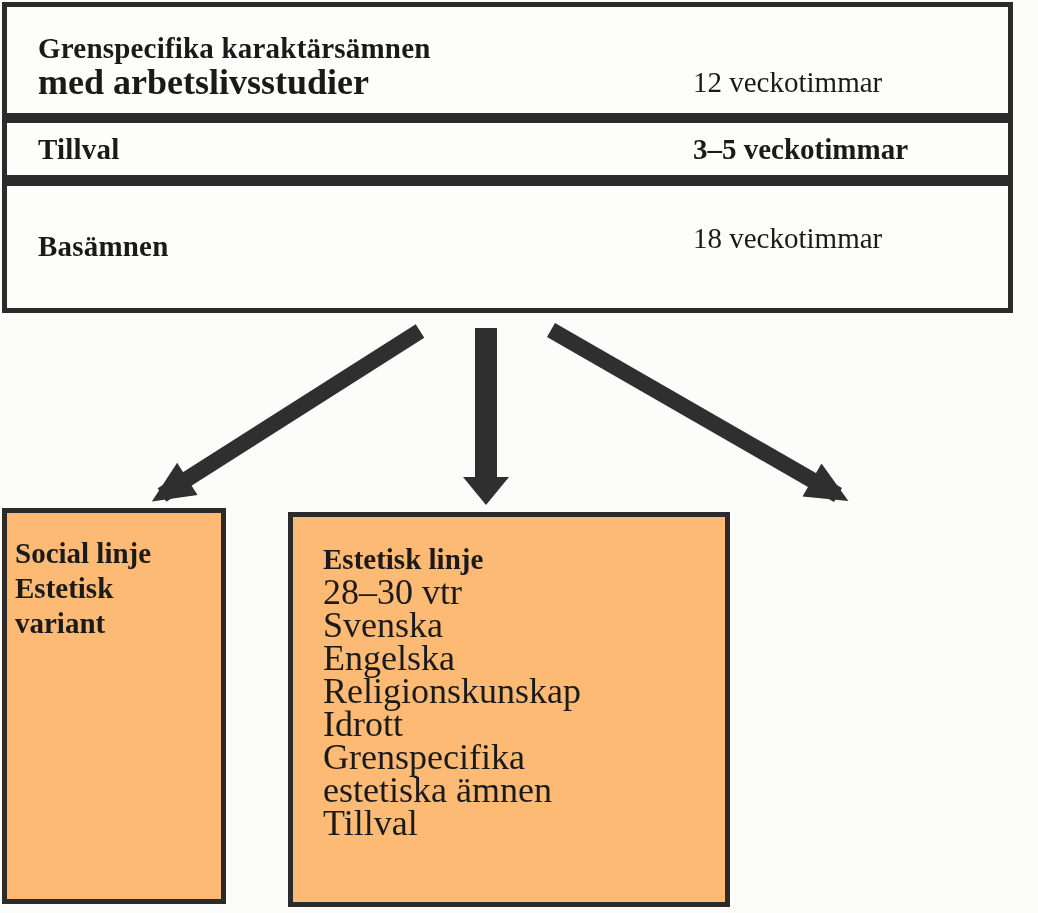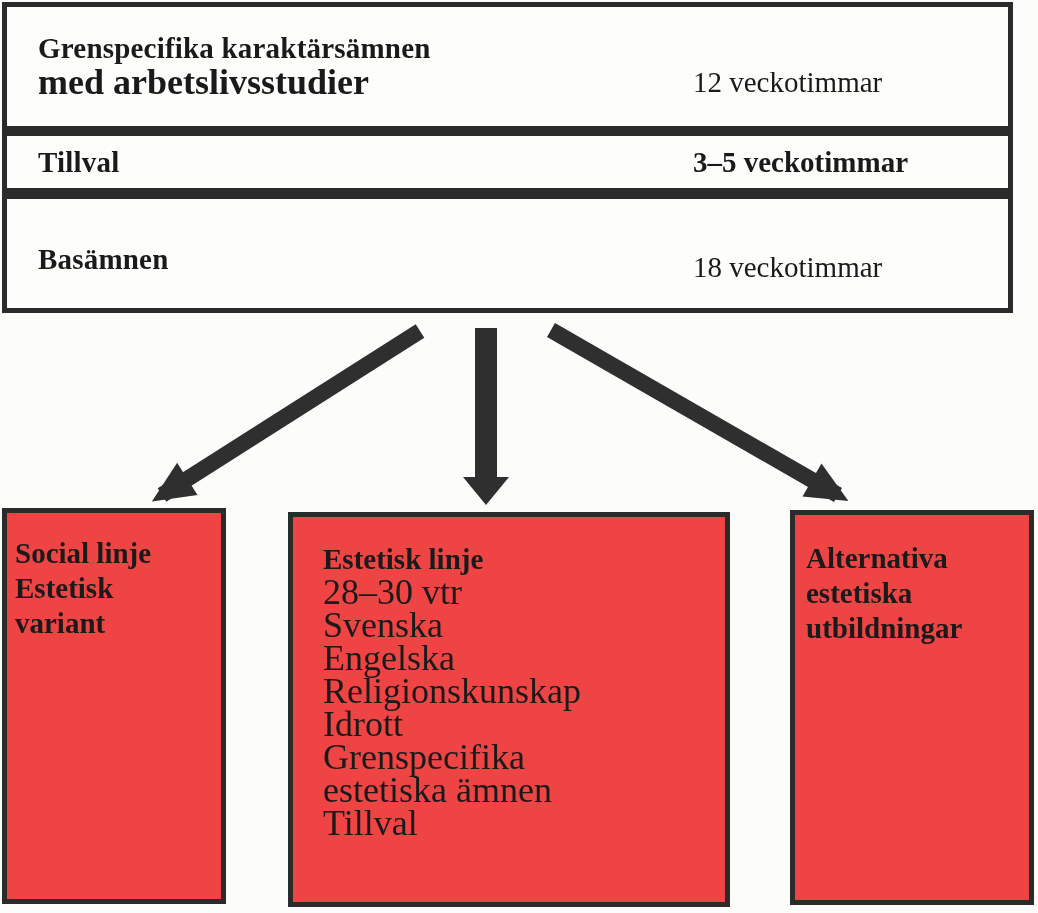--- a/index.html
+++ b/index.html
@@ -16,21 +16,21 @@
   
   .stack {
     position: absolute;
     left: 2px; top: 2px;
     width: 1011px; height: 311px;
     box-sizing: border-box;
     border: 5px solid #2b2b2b;
     background: #fdfdfb;
   }
   .srow { position: relative; box-sizing: border-box; }
-  .srow-1 { height: 129px; border-bottom: 10px solid #2b2b2b; }
+  .srow-1 { height: 116px; border-bottom: 10px solid #2b2b2b; }
   .srow-2 { height: 63px;  border-bottom: 11px solid #2b2b2b; }
   .srow-3 { height: 157px; }
   .srow .t1 {
     position: absolute; left: 31px;
     font-size: 29px; line-height: 32px; font-weight: bold;
     letter-spacing: 0.2px; white-space: nowrap;
   }
   .srow .t2 {
     position: absolute; left: 31px;
     font-size: 36px; line-height: 32px; font-weight: bold;
@@ -40,37 +40,37 @@
     position: absolute; left: 686px;
     font-size: 29px; line-height: 32px;
     white-space: nowrap;
   }
   .srow-1 .t1 { top: 25px; }
   .srow-1 .t2 { top: 59px; }
   .srow-1 .hours { top: 59px; font-weight: normal; }
   .srow-2 .t1 { top: 10px; }
   .srow-2 .hours { top: 10px; font-weight: bold; }
   .srow-3 .t1 { top: 44px; }
-  .srow-3 .hours { top: 52px; font-weight: normal; }
+  .srow-3 .hours { top: 36px; font-weight: normal; }
 
   
   .arrows {
     position: absolute; left: 0; top: 0;
     width: 1038px; height: 913px;
     pointer-events: none;
   }
   .arrows line { stroke: #2f2f2f; }
   .arrows path { fill: #2f2f2f; }
 
   
   .bbox {
     position: absolute;
     box-sizing: border-box;
     border: 5px solid #2b2b2b;
-    background: #ef4444;
+    background: #fdba74;
   }
   .bbox-left  { left: 2px;   top: 508px; width: 224px; height: 396px; padding: 23px 6px 0 8px; }
   .bbox-mid   { left: 288px; top: 512px; width: 442px; height: 395px; padding: 26px 6px 0 30px; }
   .bbox-right { left: 790px; top: 510px; width: 244px; height: 395px; padding: 26px 6px 0 11px; }
   .bline {
     font-size: 36px; line-height: 33px;
     font-weight: normal; white-space: nowrap;
   }
   .bbox-left .bline, .bbox-right .bline { font-weight: bold; font-size: 29px; line-height: 35px; }
   .bline.bold { font-weight: bold; font-size: 29px; }
@@ -127,19 +127,14 @@
     <div class="bline">28–30 vtr</div>
     <div class="bline">Svenska</div>
     <div class="bline">Engelska</div>
     <div class="bline">Religionskunskap</div>
     <div class="bline">Idrott</div>
     <div class="bline">Grenspecifika</div>
     <div class="bline">estetiska ämnen</div>
     <div class="bline">Tillval</div>
   </div>
 
-  <div class="bbox bbox-right">
-    <div class="bline">Alternativa</div>
-    <div class="bline">estetiska</div>
-    <div class="bline">utbildningar</div>
-  </div>
 
 </div>
 
 </body></html>

